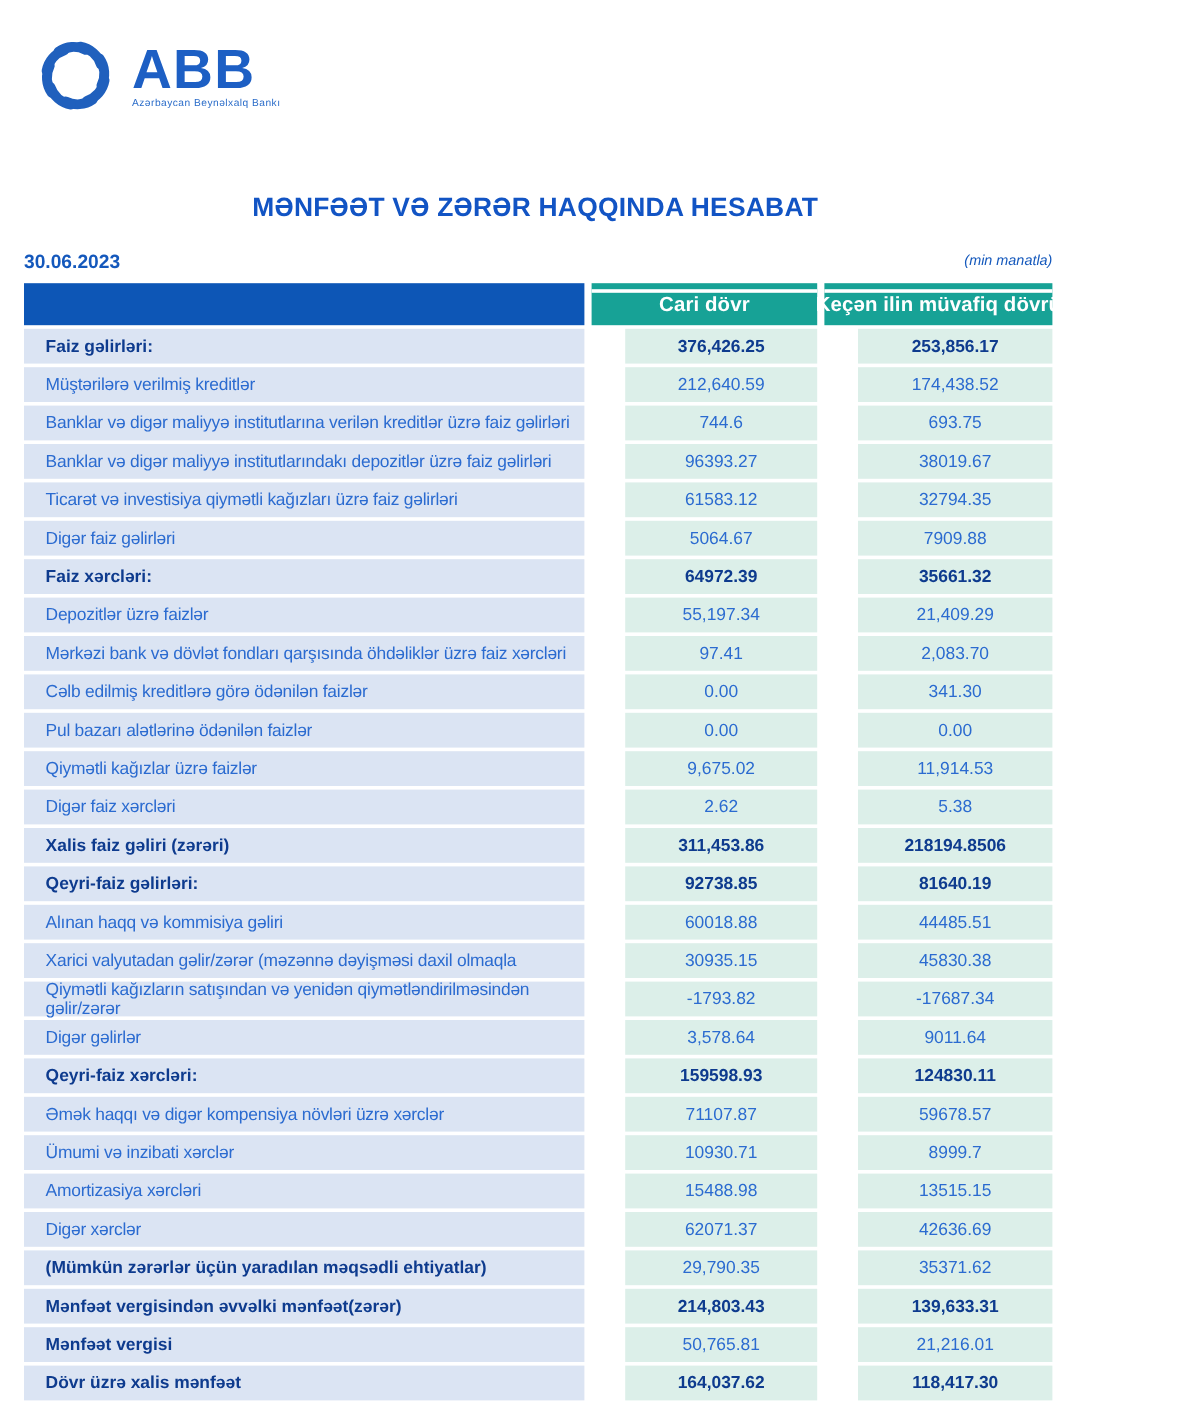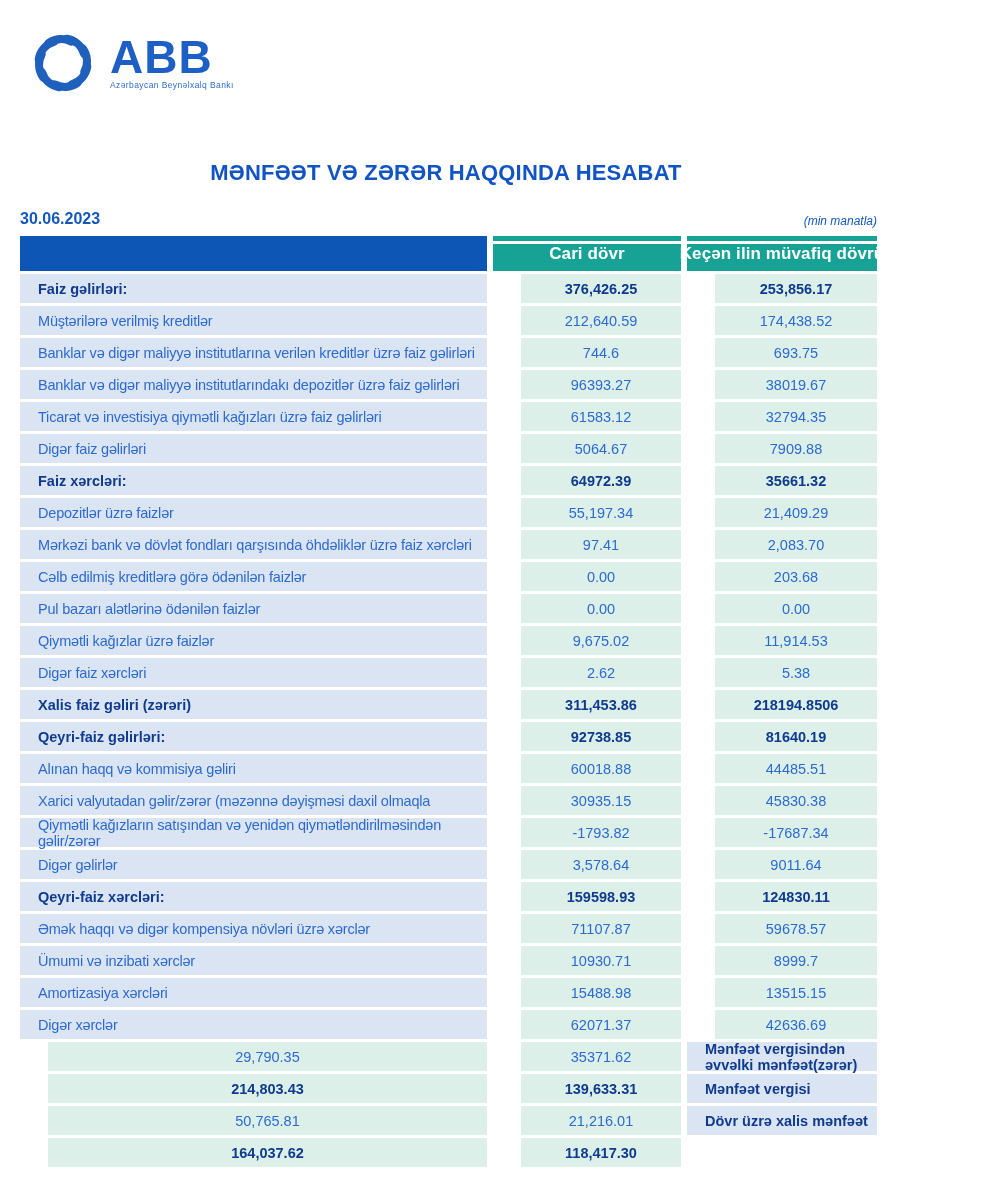--- a/index.html
+++ b/index.html
@@ -12,21 +12,21 @@
   .logo-swirl{width:78px;height:78px;flex:0 0 auto;}
   .logo-textblock{display:flex;flex-direction:column;justify-content:center;}
   .logo-name{font-size:46px;font-weight:700;color:#1d5fc4;line-height:0.95;letter-spacing:1px;}
   .logo-sub{font-size:8.5px;color:#2a6cc9;letter-spacing:0.4px;margin-top:1px;}
   
   .title{
     margin-top:160px;text-align:center;font-size:22px;font-weight:700;
     color:#1254c4;letter-spacing:0.2px;
   }
   .meta-row{
-    display:flex;justify-content:space-between;align-items:flex-end;
+    display:flex;justify-content:space-between;align-items:flex-start;
     margin:24px 15px 8px 20px;
   }
   .date{font-size:16px;font-weight:700;color:#1458bc;}
   .unit-note{font-size:12px;font-style:italic;font-weight:400;color:#1458bc;}
   
   .tbl{
     margin:0 15px 0 20px;
     display:grid;
     grid-template-columns:1fr 188px 190px;
     column-gap:6px;row-gap:3px;
@@ -104,21 +104,21 @@
       <div class="cell val bold">64972.39</div>
       <div class="cell val bold">35661.32</div>
       <div class="cell label">Depozitlər üzrə faizlər</div>
       <div class="cell val">55,197.34</div>
       <div class="cell val">21,409.29</div>
       <div class="cell label">Mərkəzi bank və dövlət fondları qarşısında öhdəliklər üzrə faiz xərcləri</div>
       <div class="cell val">97.41</div>
       <div class="cell val">2,083.70</div>
       <div class="cell label">Cəlb edilmiş kreditlərə görə ödənilən faizlər</div>
       <div class="cell val">0.00</div>
-      <div class="cell val">203.68</div>
+      <div class="cell val">341.30</div>
       <div class="cell label">Pul bazarı alətlərinə ödənilən faizlər</div>
       <div class="cell val">0.00</div>
       <div class="cell val">0.00</div>
       <div class="cell label">Qiymətli kağızlar üzrə faizlər</div>
       <div class="cell val">9,675.02</div>
       <div class="cell val">11,914.53</div>
       <div class="cell label">Digər faiz xərcləri</div>
       <div class="cell val">2.62</div>
       <div class="cell val">5.38</div>
       <div class="cell label bold">Xalis faiz gəliri (zərəri)</div>
@@ -147,20 +147,21 @@
       <div class="cell val">59678.57</div>
       <div class="cell label">Ümumi və inzibati xərclər</div>
       <div class="cell val">10930.71</div>
       <div class="cell val">8999.7</div>
       <div class="cell label">Amortizasiya xərcləri</div>
       <div class="cell val">15488.98</div>
       <div class="cell val">13515.15</div>
       <div class="cell label">Digər xərclər</div>
       <div class="cell val">62071.37</div>
       <div class="cell val">42636.69</div>
+      <div class="cell label bold">(Mümkün zərərlər üçün yaradılan məqsədli ehtiyatlar)</div>
       <div class="cell val">29,790.35</div>
       <div class="cell val">35371.62</div>
       <div class="cell label bold">Mənfəət vergisindən əvvəlki mənfəət(zərər)</div>
       <div class="cell val bold">214,803.43</div>
       <div class="cell val bold">139,633.31</div>
       <div class="cell label bold">Mənfəət vergisi</div>
       <div class="cell val">50,765.81</div>
       <div class="cell val">21,216.01</div>
       <div class="cell label bold">Dövr üzrə xalis mənfəət</div>
       <div class="cell val bold">164,037.62</div>

